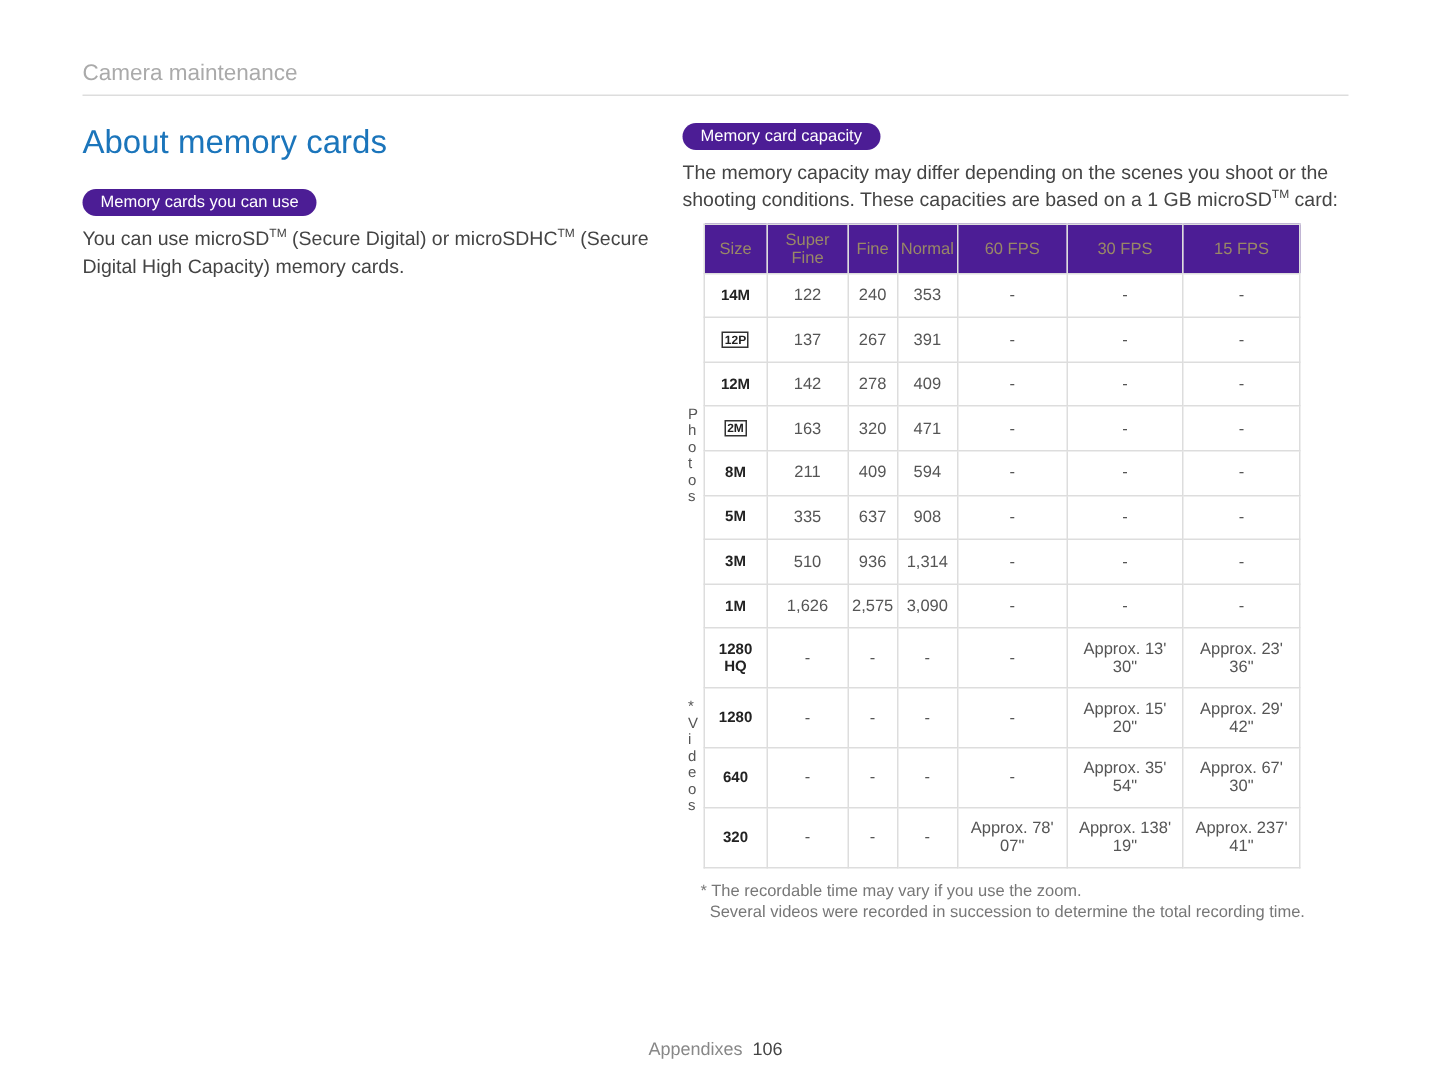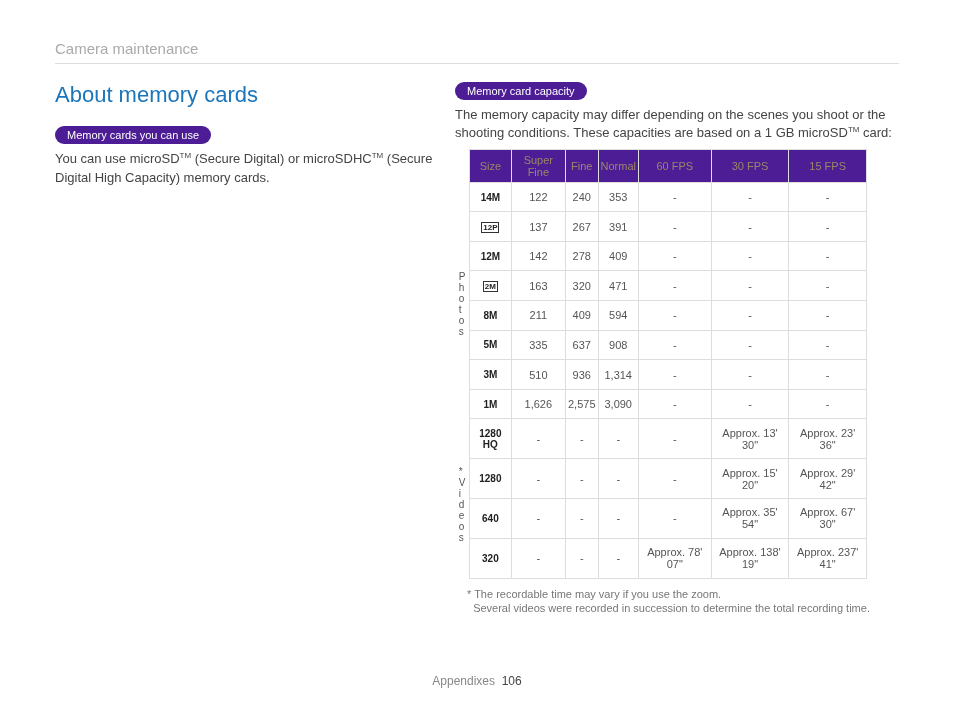--- a/index.html
+++ b/index.html
@@ -112,21 +112,21 @@
 tr.video-row td { height: 30px; }
 .footnote {
   font-size: 11px;
   color: #777;
   margin-top: 8px;
   padding-left: 12px;
   line-height: 1.3;
 }
 .footer {
   position: absolute;
-  bottom: 32px;
+  bottom: 14px;
   left: 0;
   width: 100%;
   text-align: center;
   font-size: 12px;
   color: #888;
 }
 .footer span.page-num { color: #444; }
 .vert { writing-mode: horizontal-tb; }
 </style>
 </head>

